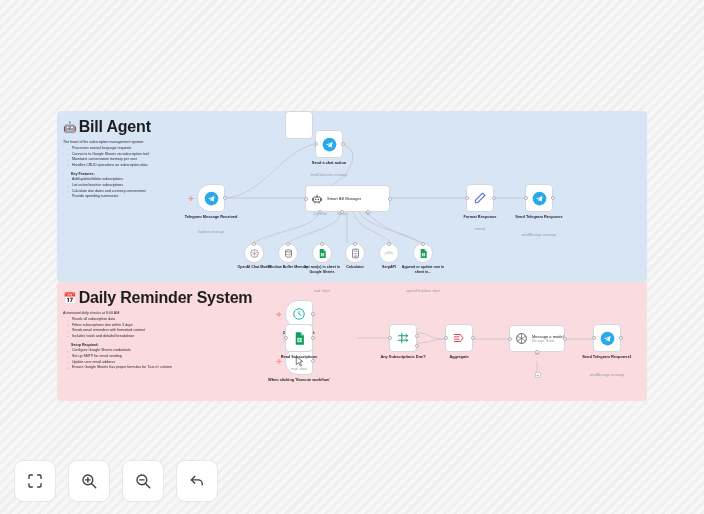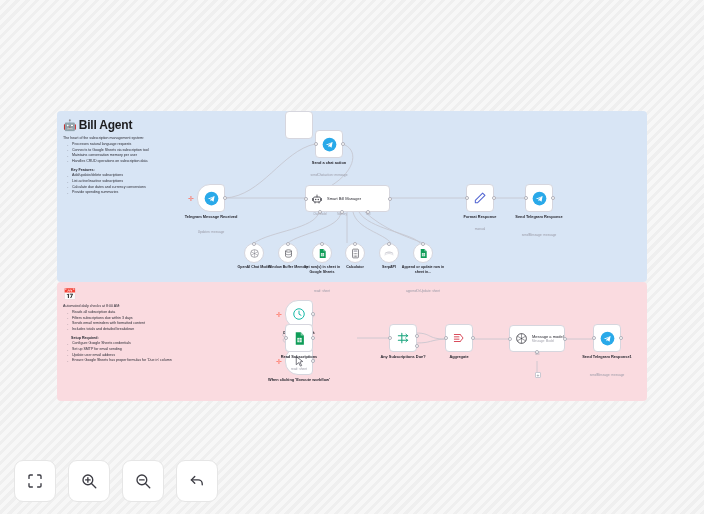--- a/index.html
+++ b/index.html
@@ -32,21 +32,21 @@
   }
   .sticky.blue { top: 0; height: 171px; background: #d8e5f5; }
   .sticky.pink { top: 171px; height: 119px; background: #fadbe0; }
 
   .sticky-head {
     display: flex; align-items: center; gap: 2px;
     padding: 7px 0 0 6px;
   }
   .sticky-emoji { font-size: 11px; line-height: 1; }
   .sticky-title {
-    font-size: 12px; font-weight: 700; color: #1d1d1f;
+    font-size: 16px; font-weight: 700; color: #1d1d1f;
     letter-spacing: -0.2px;
   }
   .sticky-body { padding: 4px 0 0 6px; width: 230px; }
   .sticky-lead { font-size: 3.6px; color: #2a2a33; line-height: 1.45; }
   .sticky-sub  { font-size: 3.6px; color: #2a2a33; font-weight: 700;
                  margin-top: 4px; padding-left: 8px; }
   .sticky-list { list-style: none; margin-top: 1px; }
   .sticky-list li {
     font-size: 3.6px; color: #2a2a33; line-height: 1.55;
     padding-left: 9px; position: relative;
@@ -153,20 +153,21 @@
         <li>List active/inactive subscriptions</li>
         <li>Calculate due dates and currency conversions</li>
         <li>Provide spending summaries</li>
       </ul>
     </div>
   </div>
 
   <div class="sticky pink">
     <div class="sticky-head">
       <span class="sticky-emoji">📅</span>
+      <span class="sticky-title">Daily Reminder System</span>
     </div>
     <div class="sticky-body">
       <div class="sticky-lead">Automated daily checks at 8:00 AM:</div>
       <ul class="sticky-list">
         <li>Reads all subscription data</li>
         <li>Filters subscriptions due within 3 days</li>
         <li>Sends email reminders with formatted content</li>
         <li>Includes totals and detailed breakdown</li>
       </ul>
       <div class="sticky-sub">Setup Required:</div>

